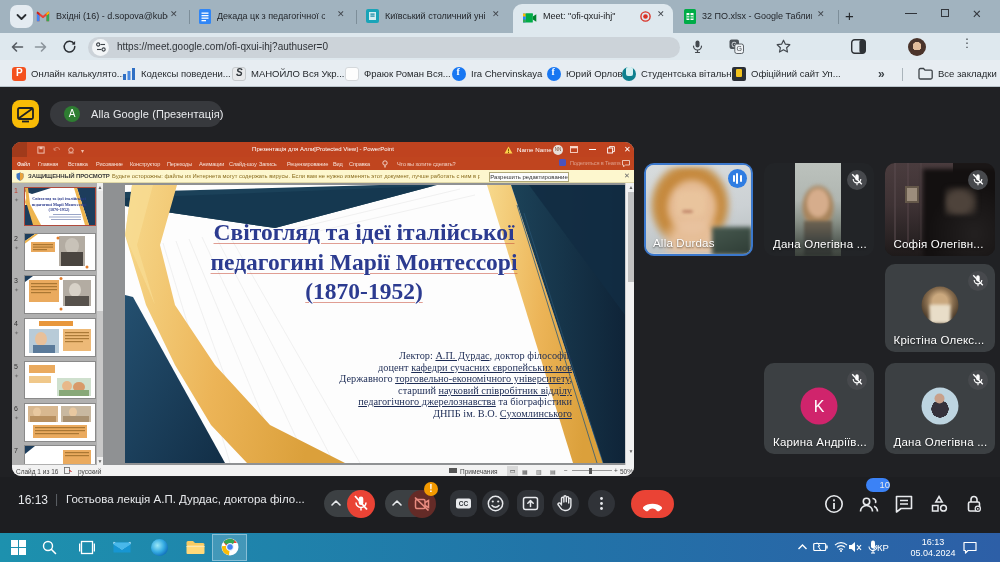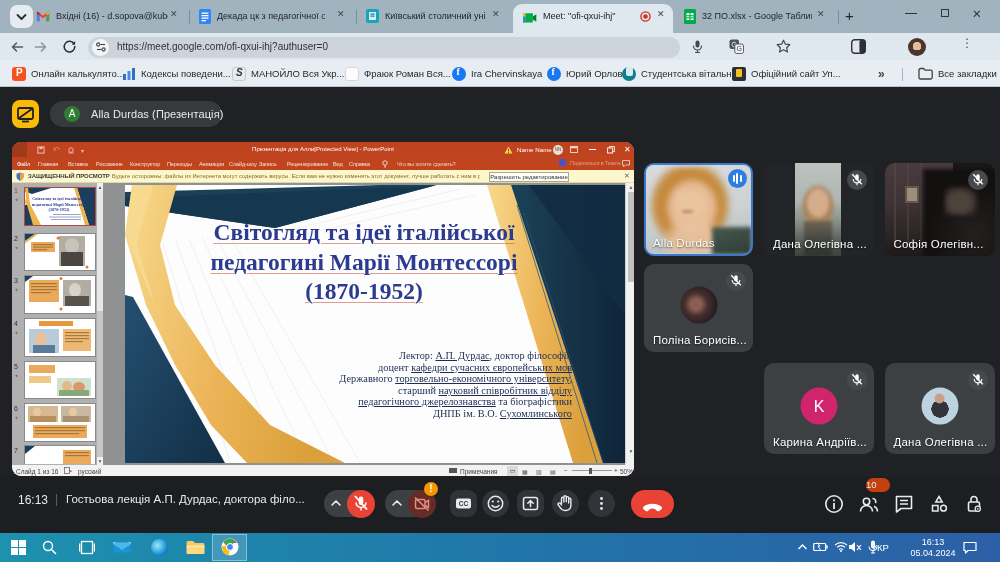--- a/index.html
+++ b/index.html
@@ -208,21 +208,21 @@
   <div id="meet">
     <div id="ybtn">
       <svg width="27" height="28" viewBox="0 0 27 28">
           <rect x="6" y="8" width="15" height="11" rx="1.5" fill="none" stroke="#202124" stroke-width="1.8"></rect>
           <path d="M6.5 18.5 L20.5 8.5" stroke="#202124" stroke-width="1.8"></path>
           <path d="M10 21.5 h7" stroke="#202124" stroke-width="1.8"></path>
         </svg>
     </div>
     <div id="pill">
       <div class="abs" style="left:14px;top:5px;width:16px;height:16px;border-radius:50%;background:#2e7d32;color:#fff;font-size:10px;text-align:center;line-height:16px;">A</div>
-      <div class="abs" style="left:41px;top:6.5px;font-size:11px;font-weight:500;color:#e8eaed;white-space:nowrap;letter-spacing:.1px;">Alla Durdas (Презентація)</div>
+      <div class="abs" style="left:41px;top:6.5px;font-size:11px;font-weight:500;color:#e8eaed;white-space:nowrap;letter-spacing:.1px;">Alla Google (Презентація)</div>
     </div>
 
     <div id="pptwin">
 
       <div id="ppt-title">
         <div class="abs" style="left:0;top:0;width:15px;height:15px;background:#a03a1b;"></div>
         <svg class="abs" style="left:25px;top:4px;opacity:.85;" width="8" height="8" viewBox="0 0 9 9">
             <rect x="1" y="1" width="7" height="7" fill="none" stroke="#fad9cc" stroke-width="1.1"></rect>
             <rect x="2.8" y="1" width="3.4" height="2.6" fill="#fad9cc"></rect>
           </svg>
@@ -539,30 +539,32 @@
       <div class="micoff"><svg width="20" height="20" viewBox="0 0 21 21">
             <g stroke="#fff" stroke-width="1.2" fill="none">
               <rect x="8.7" y="4.5" width="3.6" height="6.5" rx="1.8" fill="#fff" stroke="none"></rect>
               <path d="M6.5 9.5 a4 4 0 0 0 8 0 M10.5 13.5 V16"></path>
               <line x1="5.5" y1="4.5" x2="15.5" y2="15" stroke-width="1.4"></line>
             </g>
           </svg></div>
       <div class="tname">Софія Олегівн...</div>
     </div>
 
-    <div class="tile" style="left:644px;top:177px;width:109px;height:88px;">
-      <div class="avatar" style="background:radial-gradient(circle at 42% 48%,#8a5f51 0 18%,#472f2e 40%,#201b20 75%);"></div>
+    <div class="tile" style="left:884.5px;top:177px;width:110px;height:88px;">
+      <div class="avatar" style="background:radial-gradient(circle at 50% 40%,#caa87e 0 25%,#8a6f50 45%,#3a2d20 80%);">
+        <span style="position:absolute;left:8px;top:18px;width:21px;height:19px;background:#e8ddc8;filter:blur(1.5px);"></span>
+      </div>
       <div class="micoff"><svg width="20" height="20" viewBox="0 0 21 21">
             <g stroke="#fff" stroke-width="1.2" fill="none">
               <rect x="8.7" y="4.5" width="3.6" height="6.5" rx="1.8" fill="#fff" stroke="none"></rect>
               <path d="M6.5 9.5 a4 4 0 0 0 8 0 M10.5 13.5 V16"></path>
               <line x1="5.5" y1="4.5" x2="15.5" y2="15" stroke-width="1.4"></line>
             </g>
           </svg></div>
-      <div class="tname">Поліна Борисів...</div>
+      <div class="tname">Крістіна Олекс...</div>
     </div>
 
     <div class="tile" style="left:764px;top:276px;width:110px;height:91px;">
       <div class="avatar" style="background:#d0246c;color:#fff;font-size:16px;text-align:center;line-height:37px;">K</div>
       <div class="micoff"><svg width="20" height="20" viewBox="0 0 21 21">
             <g stroke="#fff" stroke-width="1.2" fill="none">
               <rect x="8.7" y="4.5" width="3.6" height="6.5" rx="1.8" fill="#fff" stroke="none"></rect>
               <path d="M6.5 9.5 a4 4 0 0 0 8 0 M10.5 13.5 V16"></path>
               <line x1="5.5" y1="4.5" x2="15.5" y2="15" stroke-width="1.4"></line>
             </g>
@@ -661,21 +663,21 @@
       <svg width="43" height="28" viewBox="0 0 43 28">
           <path d="M12.5 16.8 C 16.5 12.6, 26.5 12.6, 30.5 16.8 C 31.3 17.7, 31.2 18.6, 30.4 19.3 L 28.3 20.9 C 27.5 21.5, 26.5 21.4, 25.8 20.7 L 24.3 19.2 C 22.5 18.4, 20.5 18.4, 18.7 19.2 L 17.2 20.7 C 16.5 21.4, 15.5 21.5, 14.7 20.9 L 12.6 19.3 C 11.8 18.6, 11.7 17.7, 12.5 16.8 Z" fill="#fff"></path>
         </svg>
     </div>
 
     <svg class="abs" style="left:823px;top:16px;" width="22" height="22" viewBox="0 0 22 22">
         <circle cx="11" cy="11" r="8.2" fill="none" stroke="#e8eaed" stroke-width="1.6"></circle>
         <rect x="10.1" y="10" width="1.8" height="6" fill="#e8eaed"></rect>
         <rect x="10.1" y="6.4" width="1.8" height="1.9" fill="#e8eaed"></rect>
       </svg>
-    <div class="abs" style="left:866px;top:1px;width:24px;height:14px;background:#c2410c;border-radius:8px;color:#e8eaed;font-size:9.5px;text-align:left;line-height:14px;">10</div>
+    <div class="abs" style="left:866px;top:1px;width:24px;height:14px;background:#3b82f6;border-radius:8px;color:#e8eaed;font-size:9.5px;text-align:right;line-height:14px;">10</div>
     <svg class="abs" style="left:857px;top:16px;" width="24" height="22" viewBox="0 0 24 22">
         <g fill="none" stroke="#e8eaed" stroke-width="1.6">
           <circle cx="9.5" cy="8.5" r="3.2"></circle>
           <path d="M3.5 18.5 a6 6 0 0 1 12 0"></path>
           <path d="M15.5 5.5 a3 3 0 0 1 2.8 4.5 M17 13.2 a6 6 0 0 1 3.5 5.3"></path>
         </g>
       </svg>
     <svg class="abs" style="left:893px;top:16px;" width="22" height="22" viewBox="0 0 22 22">
         <path d="M3.5 3.5 H18.5 V15.5 H8 L3.5 19 Z" fill="none" stroke="#e8eaed" stroke-width="1.6" stroke-linejoin="round"></path>
         <path d="M7 7.5 h8 M7 11 h8" stroke="#e8eaed" stroke-width="1.4"></path>

